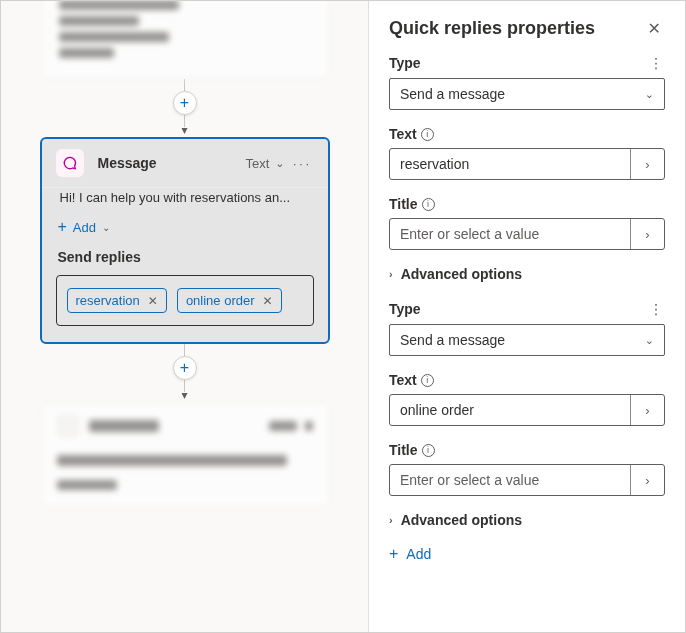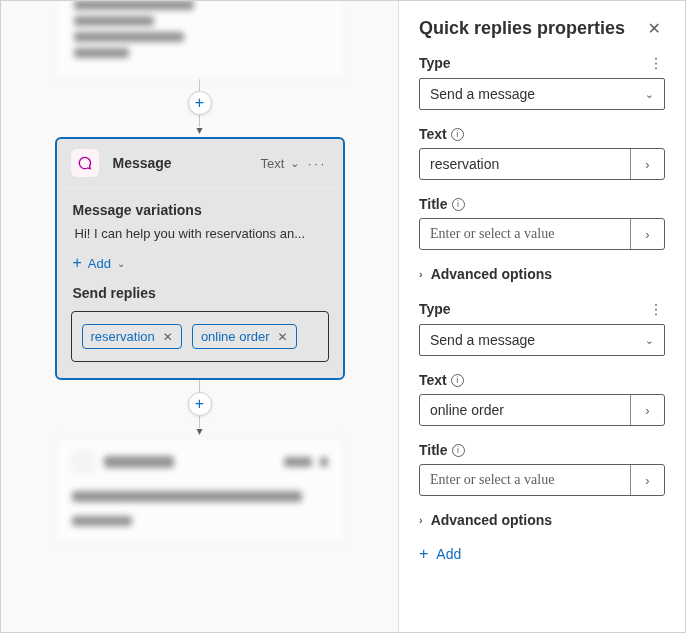--- a/index.html
+++ b/index.html
@@ -103,21 +103,21 @@
   .blur-row { display:flex; align-items:center; gap:10px; }
   .blur-sq { width:22px; height:22px; background:#f3f2f1; border:1px solid #e1dfdd; border-radius:4px; }
   .blur-title { height:12px; width:70px; background:#605e5c; border-radius:3px; }
   .blur-right { margin-left:auto; display:flex; gap:8px; }
   .blur-pill { height:10px; width:28px; background:#605e5c; border-radius:3px; }
   .blur-body { height:11px; width:230px; background:#605e5c; border-radius:3px; margin:18px 0 14px; }
   .blur-add { height:10px; width:60px; background:#605e5c; border-radius:3px; }
 
   
   .panel {
-    width:287px;
+    width:317px;
     border-left:1px solid #e1dfdd;
     background:#fff;
     padding:16px 20px 20px;
     overflow-y:auto;
   }
   .panel-head { display:flex; align-items:center; margin-bottom:14px; }
   .panel-title { font-size:18px; font-weight:600; flex:1; }
   .close { font-size:16px; color:#605e5c; padding:2px 4px; }
 
   .field-group { margin-bottom:16px; }
@@ -133,21 +133,21 @@
   }
   .select .sel-chev { margin-left:auto; font-size:11px; color:#605e5c; }
 
   .input-with-go {
     margin-top:6px;
     display:flex; border:1px solid #605e5c; border-radius:3px; height:32px; overflow:hidden;
   }
   .input-with-go .val {
     flex:1; padding:0 10px; display:flex; align-items:center; font-size:14px; color:#323130;
   }
-  .input-with-go .val.placeholder { color:#605e5c;font-family:Liberation Serif, serif; }
+  .input-with-go .val.placeholder { color:#605e5c; }
   .go { width:34px; border-left:1px solid #8a8886; display:flex; align-items:center; justify-content:center; font-size:13px; color:#605e5c; }
 
   .adv { display:flex; align-items:center; gap:8px; font-weight:600; font-size:14px; margin:6px 0 18px; color:#323130; }
   .adv .chevr { font-size:11px; color:#605e5c; }
 
   .panel-add { display:flex; align-items:center; gap:8px; color:#0f6cbd; font-size:14px; margin-top:6px; }
 </style>
 </head>
 <body>
 
@@ -178,21 +178,20 @@
               </svg>
           </div>
           <div class="msg-title">Message</div>
           <div class="msg-head-right">
             <span>Text</span>
             <span class="chev">⌄</span>
             <span class="dots">···</span>
           </div>
         </div>
 
-        <div class="section-label">Message variations</div>
         <div class="variation">Hi! I can help you with reservations an...</div>
         <div class="add-row">
           <span class="plus">+</span>
           <span>Add</span>
           <span class="chev-sm">⌄</span>
         </div>
 
         <div class="section-label" style="padding-top:4px;">Send replies</div>
         <div class="qr-box">
           <div class="chip">

